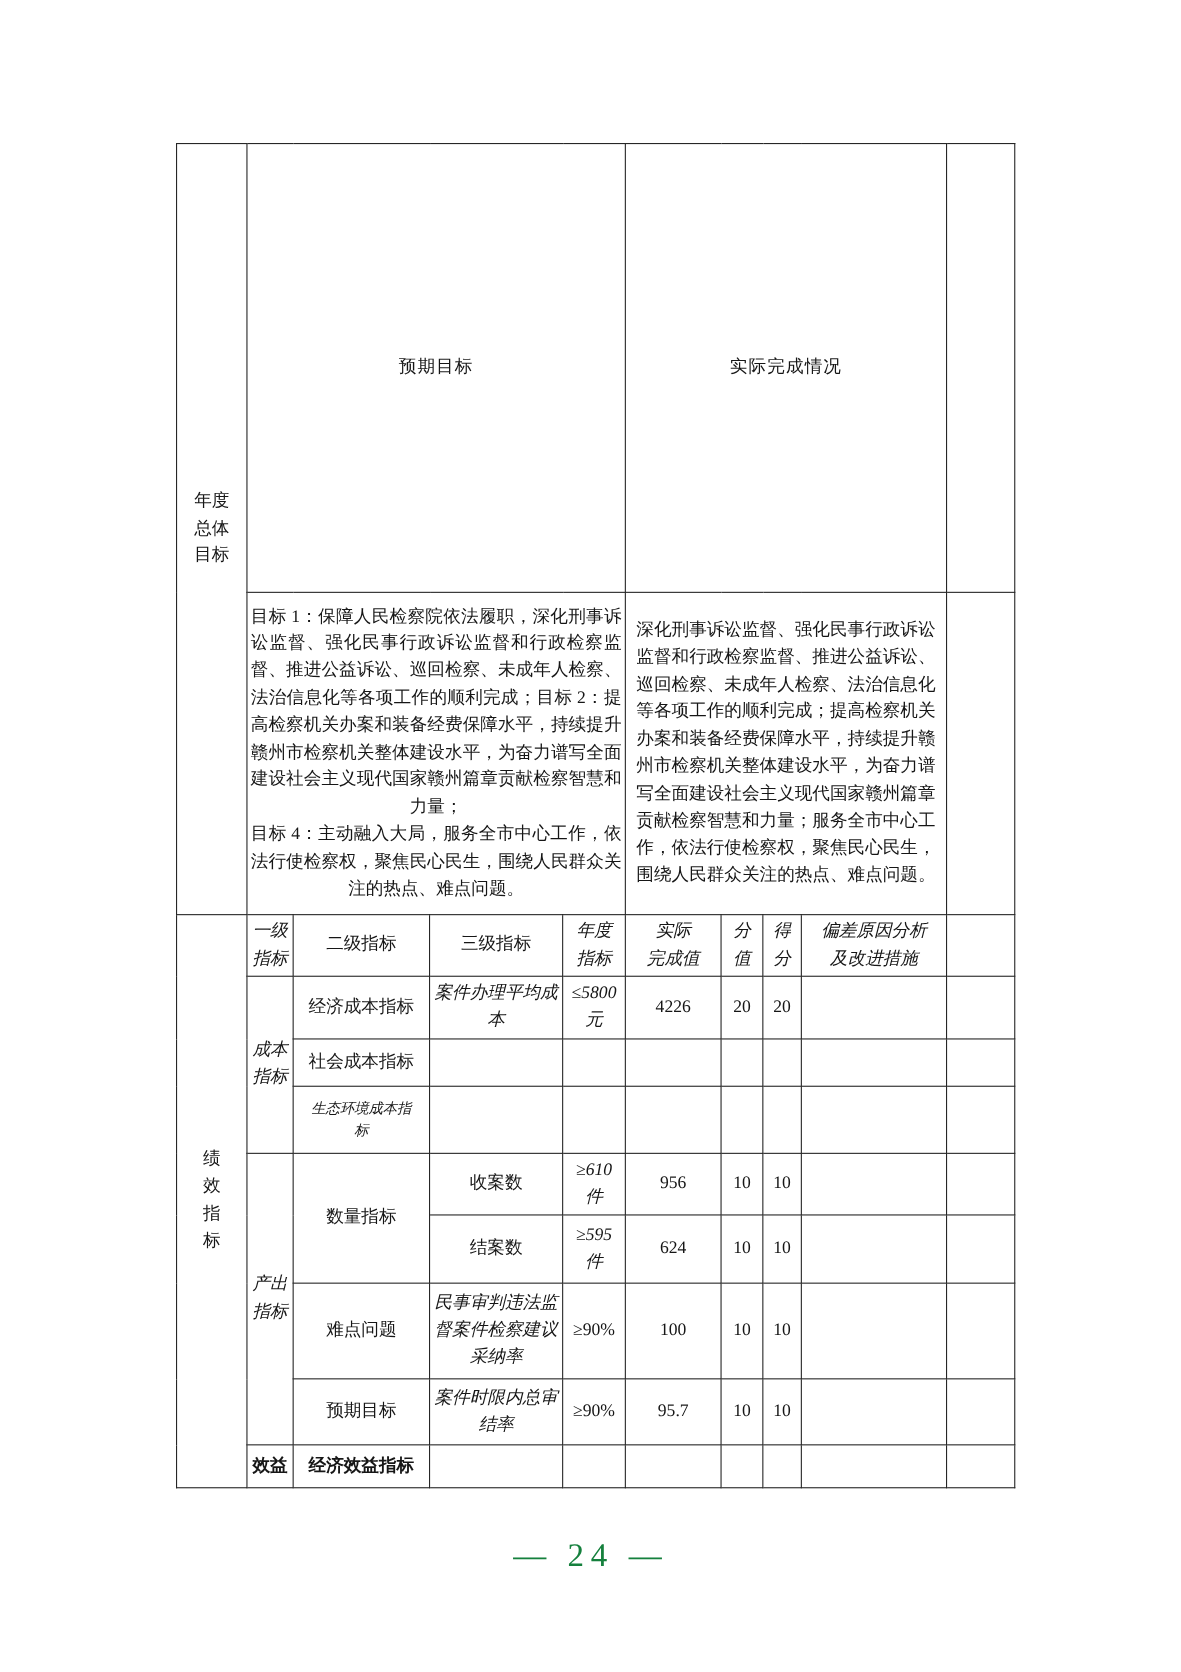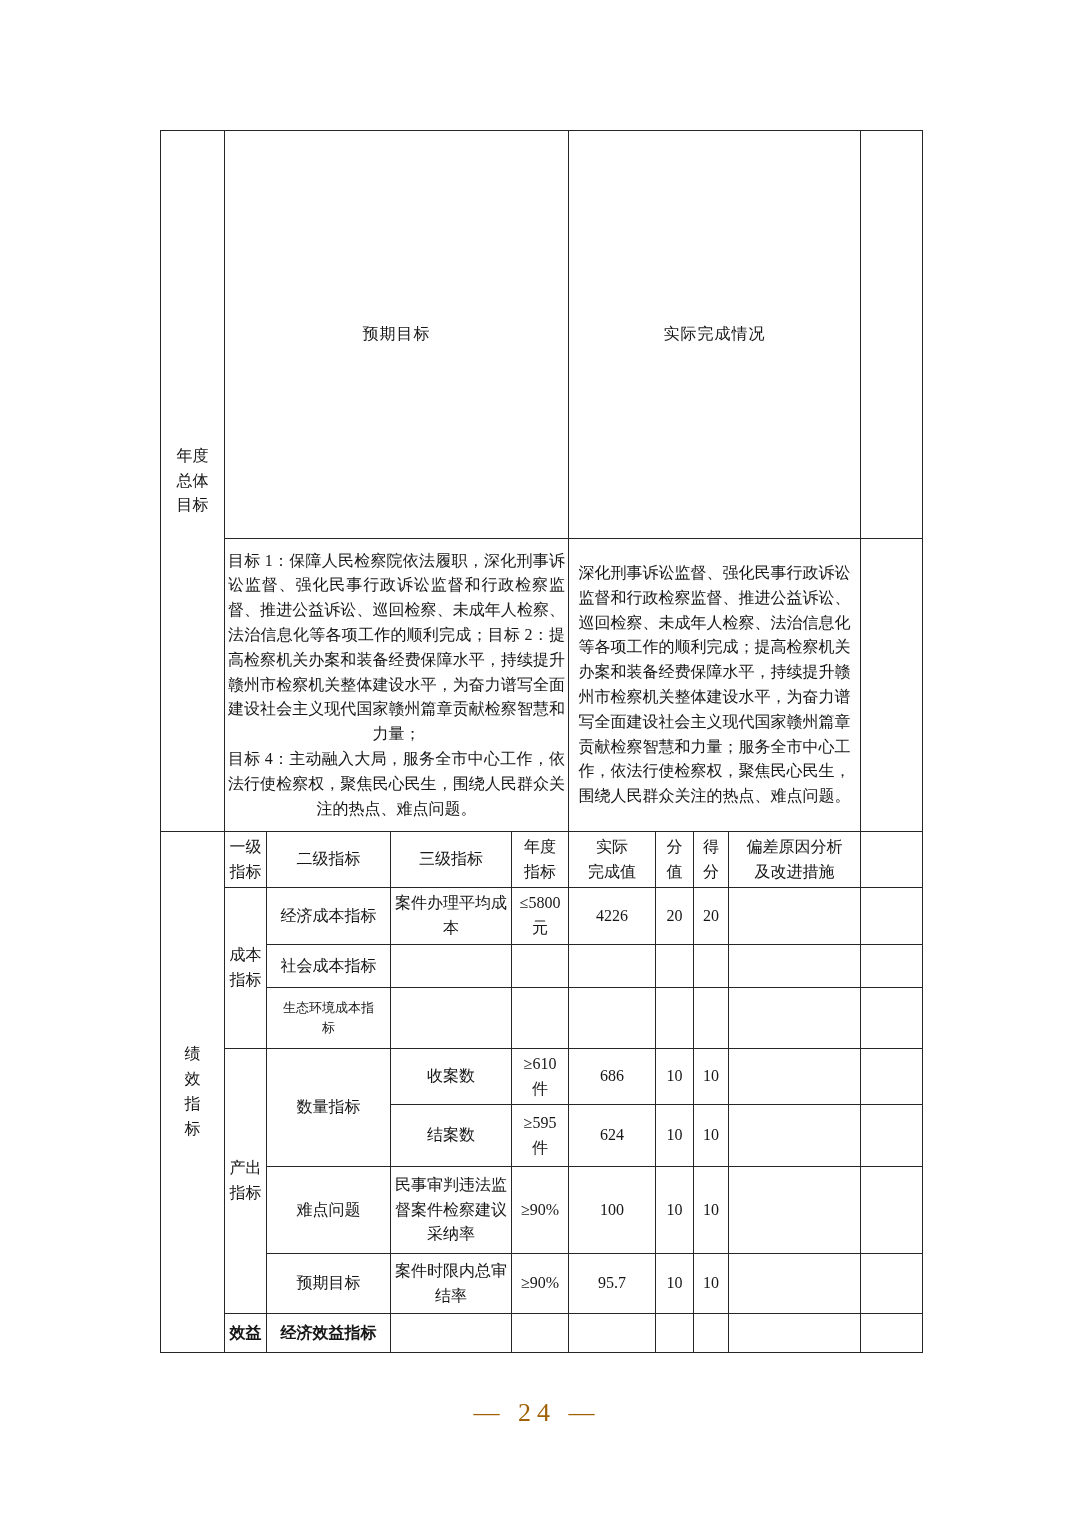--- a/index.html
+++ b/index.html
@@ -33,41 +33,41 @@
   tr.rC{height:56px;}
   tr.rD{height:57px;}
   tr.rE{height:43px;}
   tr.rF{height:61px;}
   tr.rG{height:56px;}
   tr.rH{height:62px;}
   tr.rI{height:87px;}
   tr.rJ{height:60px;}
   tr.rK{height:39px;font-weight:bold;}
   
-  td.ml{white-space:pre-line;}
+  td.ml{white-space:pre-line;font-style:italic;}
   td.bighdr{font-size:19px;letter-spacing:1px;}
   td.sideA{font-size:19px;line-height:36px;white-space:pre-line;}
   td.sideP{font-size:18px;line-height:25px;white-space:pre-line;}
   td.lv1{line-height:30px;}
   td.goal{
     font-size:16px;
     line-height:29.2px;
     text-align:justify;
     text-align-last:center;
     padding:3px 7px;
     vertical-align:middle;
   }
   td.goal p{margin:0;text-align:justify;text-align-last:center;}
   td.tl{text-align:left;}
   .pageno{
     position:absolute;
     left:0;right:0;top:1398px;
     text-align:center;
-    font-size:26px;
-    color:#a16207;
+    font-size:30px;
+    color:#15803d;
     letter-spacing:6px;
   }
 </style>
 </head>
 <body>
 
 <div class="sheet">
 
   <table class="report">
     <colgroup>
@@ -162,21 +162,21 @@
       <td></td>
     </tr>
 
     <tr class="rG">
       <td class="lv1 ml" rowspan="4">产出
 指标</td>
       <td rowspan="2">数量指标</td>
       <td class="tl">收案数</td>
       <td class="ml">≥610
 件</td>
-      <td>686</td>
+      <td>956</td>
       <td>10</td>
       <td>10</td>
       <td></td>
       <td></td>
     </tr>
 
     <tr class="rH">
       <td class="tl">结案数</td>
       <td class="ml">≥595
 件</td>

